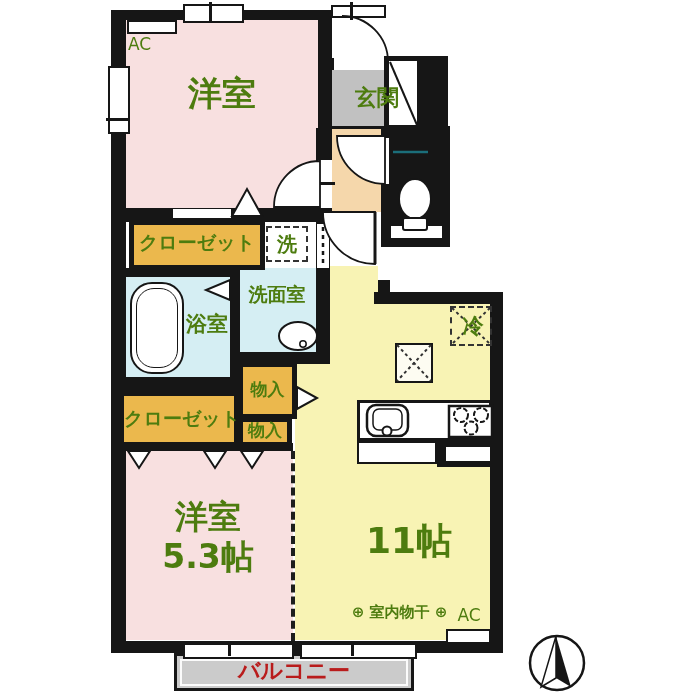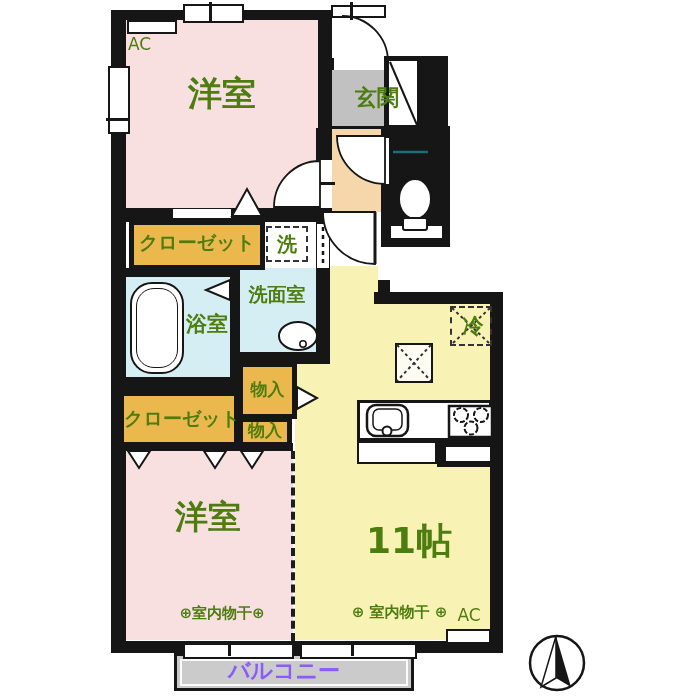--- a/index.html
+++ b/index.html
@@ -144,21 +144,21 @@
   <div class="lbl" style="left:152px;top:76px;width:140px;font-size:34px;">洋室</div>
   <div class="lbl" style="left:349px;top:86px;width:56px;font-size:22px;">玄関</div>
   <div class="lbl" style="left:134px;top:233px;width:126px;font-size:19px;">クローゼット</div>
   <div class="lbl" style="left:266px;top:234px;width:42px;font-size:20px;">洗</div>
   <div class="lbl" style="left:237px;top:285px;width:80px;font-size:19px;">洗面室</div>
   <div class="lbl" style="left:183px;top:313px;width:48px;font-size:21px;">浴室</div>
   <div class="lbl" style="left:240px;top:381px;width:55px;font-size:17px;">物入</div>
   <div class="lbl" style="left:240px;top:422px;width:50px;font-size:17px;">物入</div>
   <div class="lbl" style="left:124px;top:409px;width:110px;font-size:19px;">クローゼット</div>
   <div class="lbl" style="left:138px;top:500px;width:140px;font-size:33px;">洋室</div>
+  <div class="lbl" style="left:138px;top:540px;width:140px;font-size:33px;">5.3帖</div>
   <div class="lbl" style="left:344px;top:522px;width:130px;font-size:36px;">11帖</div>
   <div class="lbl" style="left:455px;top:315px;width:36px;font-size:21px;">冷</div>
-  <div class="lbl" style="left:152px;top:606px;width:140px;font-size:15px;">⊕室内物干⊕</div>
   <div class="lbl" style="left:337px;top:605px;width:125px;font-size:15px;">⊕ 室内物干 ⊕</div>
   <div class="lbl" style="left:128px;top:36px;width:46px;font-size:17px;font-weight:normal;text-align:left;">AC</div>
   <div class="lbl" style="left:446px;top:607px;width:46px;font-size:17px;font-weight:normal;">AC</div>
-  <div class="lbl" style="left:204px;top:659px;width:160px;font-size:22px;color:#8b5cf6;">バルコニー</div>
+  <div class="lbl" style="left:214px;top:659px;width:160px;font-size:22px;color:#b91c1c;">バルコニー</div>
 
 </div>
 
 </body></html>

